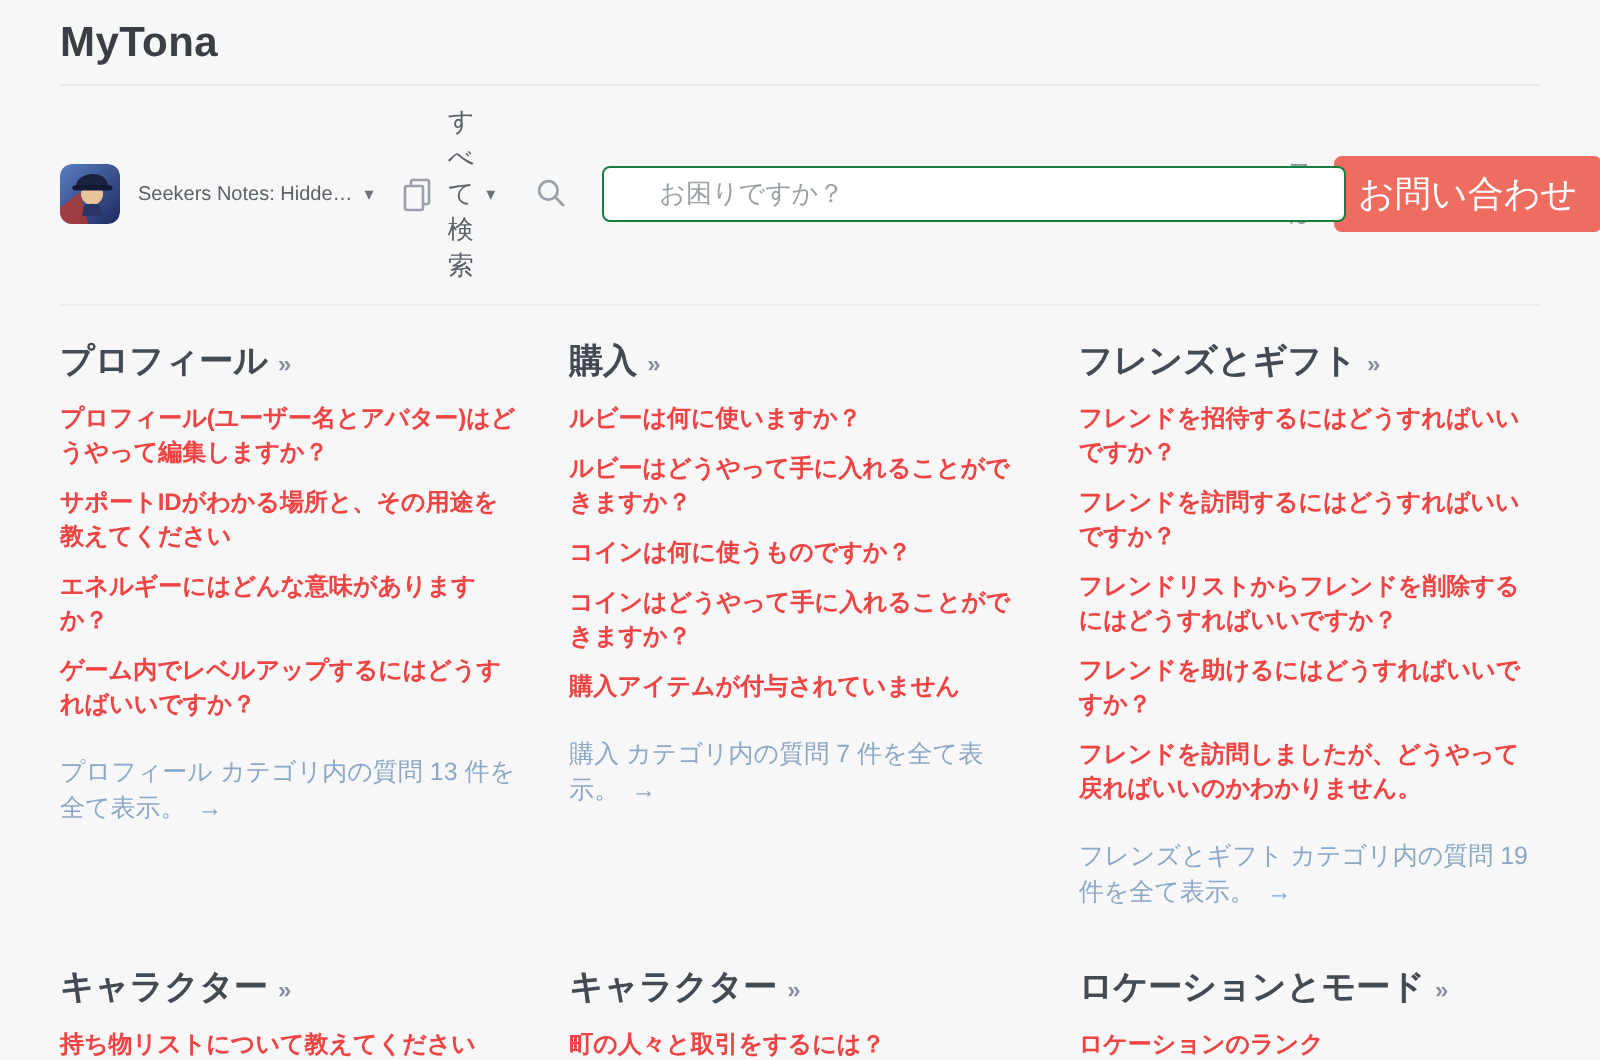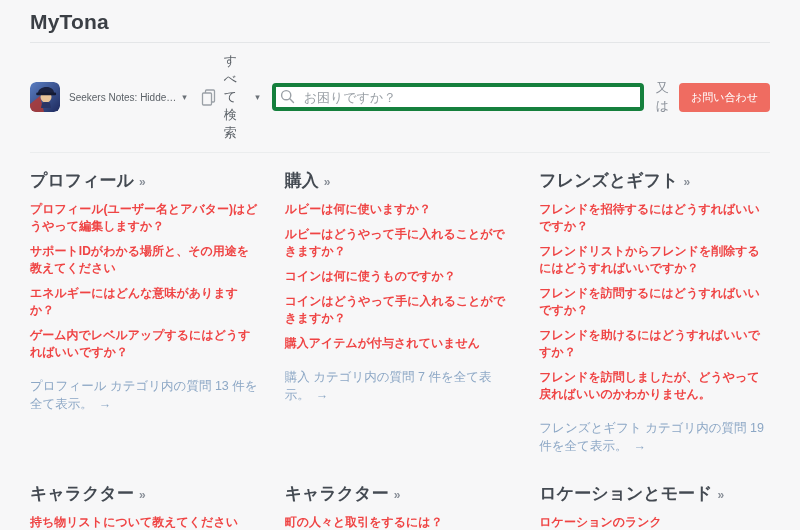--- a/index.html
+++ b/index.html
@@ -40,39 +40,40 @@
   .scope-label { font-size: 13px; color: #5b6167; }
   .searchbox {
     position: relative;
     margin-left: 12px;
     flex: 0 0 auto;
     width: 372px;
   }
   .searchbox input {
     width: 100%;
     height: 28px;
-    border: 4px solid #15803d;
+    border: 1px solid #15803d;
     border-radius: 4px;
     background: #fff;
     padding: 0 8px 0 28px;
     font-size: 13px;
     color: #444;
-    font-family: Liberation Sans, sans-serif;
+    font-family: Liberation Mono, monospace;
+    margin-left: 41px;
   }
   .searchbox input::placeholder { color: #9aa0a6; }
   .search-icon {
     position: absolute; left: 8px; top: 6px;
   }
   .or-label { font-size: 13px; color: #8a9099; margin: 0 10px 0 12px; }
   .contact-btn {
     background: #ef6c61;
     color: #fff;
     border: none;
     border-radius: 4px;
-    font-size: 11px;
+    font-size: 18px;
     padding: 7px 12px;
     cursor: pointer;
     font-family: "Liberation Sans", "DejaVu Sans", sans-serif;
     white-space: nowrap;
   }
 
   
   .grid {
     margin-top: 16px;
     display: grid;
@@ -195,22 +196,22 @@
           <a class="cat-footer">購入 カテゴリ内の質問 7 件を全て表示。<span class="arrow">→</span></a>
         </div>
   </div>
 
   <div class="category">
     <div class="cat-title">
       <span class="t">フレンズとギフト</span><span class="chev">»</span>
     </div>
     <div class="links">
           <a class="cat-link">フレンドを招待するにはどうすればいいですか？</a>
+          <a class="cat-link">フレンドを訪問するにはどうすればいいですか？</a>
           <a class="cat-link">フレンドリストからフレンドを削除するにはどうすればいいですか？</a>
-          <a class="cat-link">フレンドを訪問するにはどうすればいいですか？</a>
           <a class="cat-link">フレンドを助けるにはどうすればいいですか？</a>
           <a class="cat-link">フレンドを訪問しましたが、どうやって戻ればいいのかわかりません。</a>
           <a class="cat-footer">フレンズとギフト カテゴリ内の質問 19 件を全て表示。<span class="arrow">→</span></a>
         </div>
   </div>
 
   <div class="category">
     <div class="cat-title">
       <span class="t">キャラクター</span><span class="chev">»</span>
     </div>

